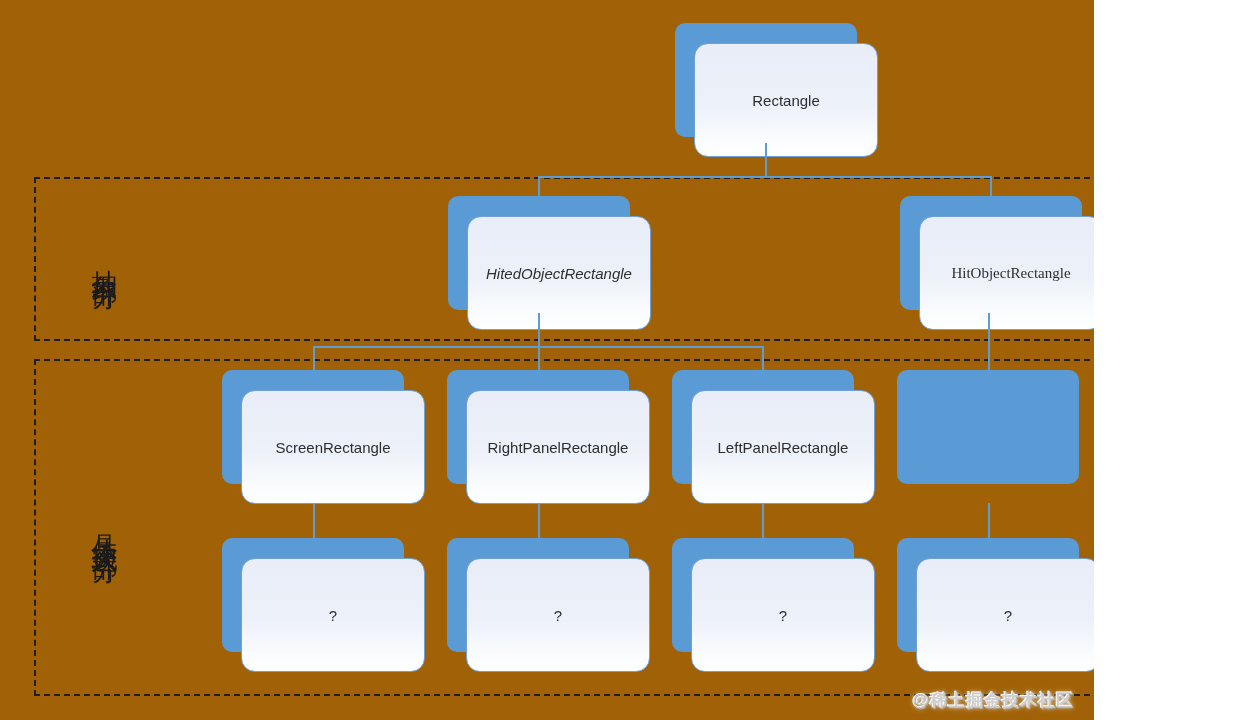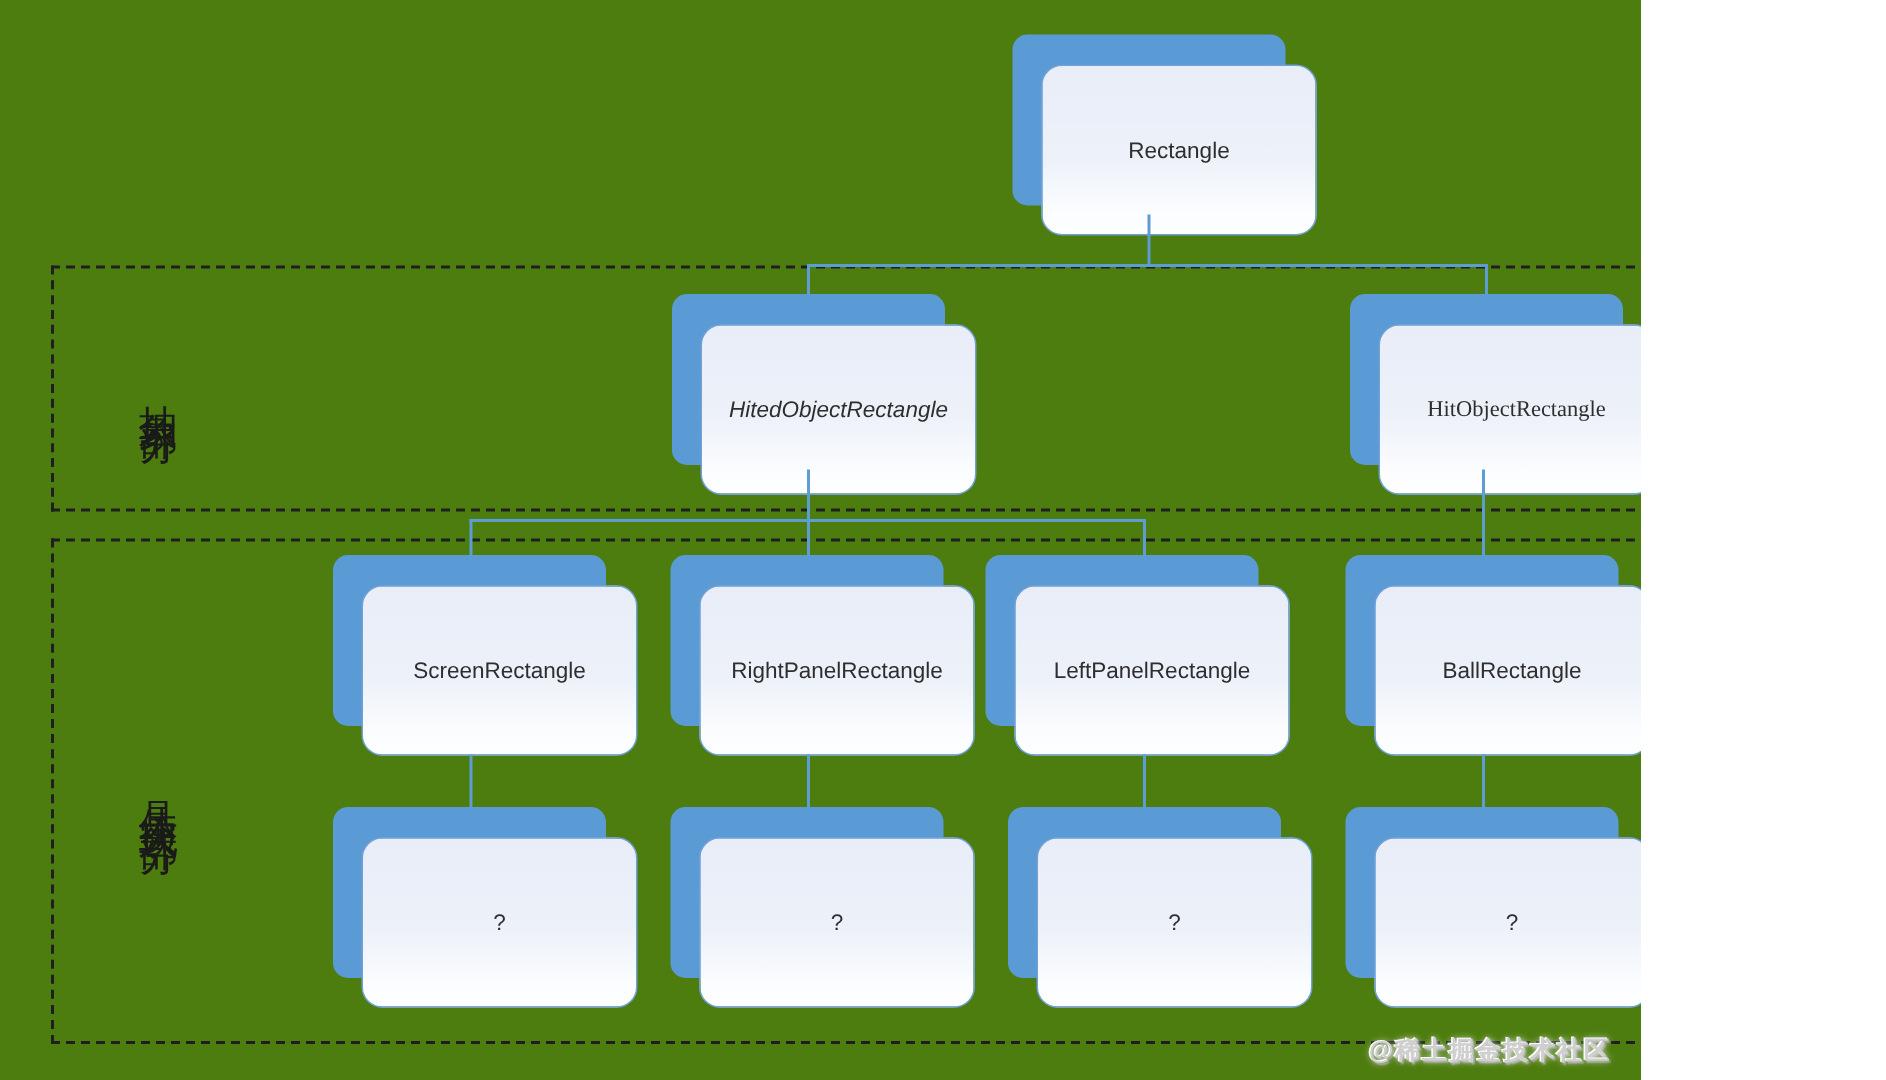--- a/index.html
+++ b/index.html
@@ -5,21 +5,21 @@
   html, body {
     margin: 0;
     padding: 0;
     background: #ffffff;
     font-family: "Liberation Sans", sans-serif;
   }
   .canvas {
     position: relative;
     width: 1094px;
     height: 720px;
-    background: #4d7c0f;
+    background: #a16207;
     overflow: hidden;
   }
 
   
   .section {
     position: absolute;
     border: 2px dashed #1f1f1f;
     box-sizing: border-box;
   }
   .section-1 { left: 34px; top: 177px; width: 1186px; height: 164px; }
@@ -151,31 +151,28 @@
     <div class="front">
       <span class="label">ScreenRectangle</span>
     </div>
   </div>
   <div class="pair" style="left:447px; top:370px;">
     <div class="back"></div>
     <div class="front">
       <span class="label">RightPanelRectangle</span>
     </div>
   </div>
-  <div class="pair" style="left:657px; top:370px;">
+  <div class="pair" style="left:672px; top:370px;">
     <div class="back"></div>
     <div class="front">
       <span class="label">LeftPanelRectangle</span>
     </div>
   </div>
   <div class="pair" style="left:897px; top:370px;">
     <div class="back"></div>
-    <div class="front">
-      <span class="label">BallRectangle</span>
-    </div>
   </div>
 
   <div class="pair" style="left:222px; top:538px;">
     <div class="back"></div>
     <div class="front">
       <span class="label">?</span>
     </div>
   </div>
   <div class="pair" style="left:447px; top:538px;">
     <div class="back"></div>

